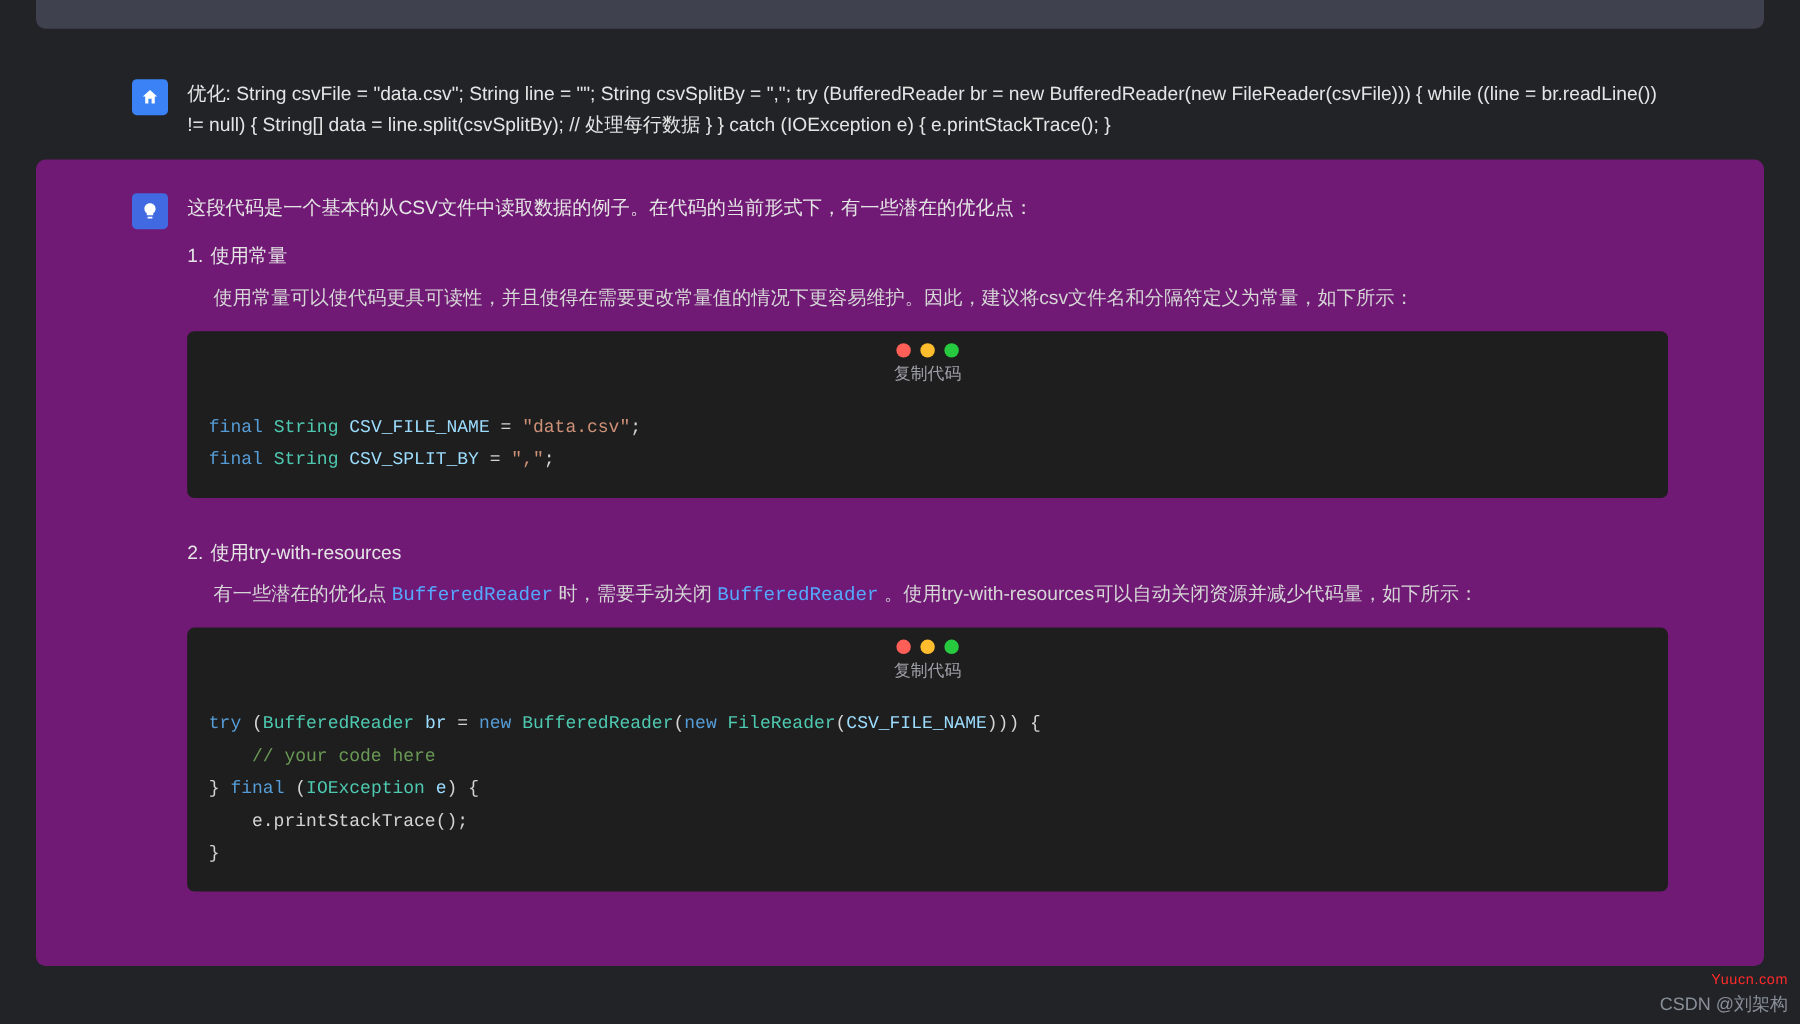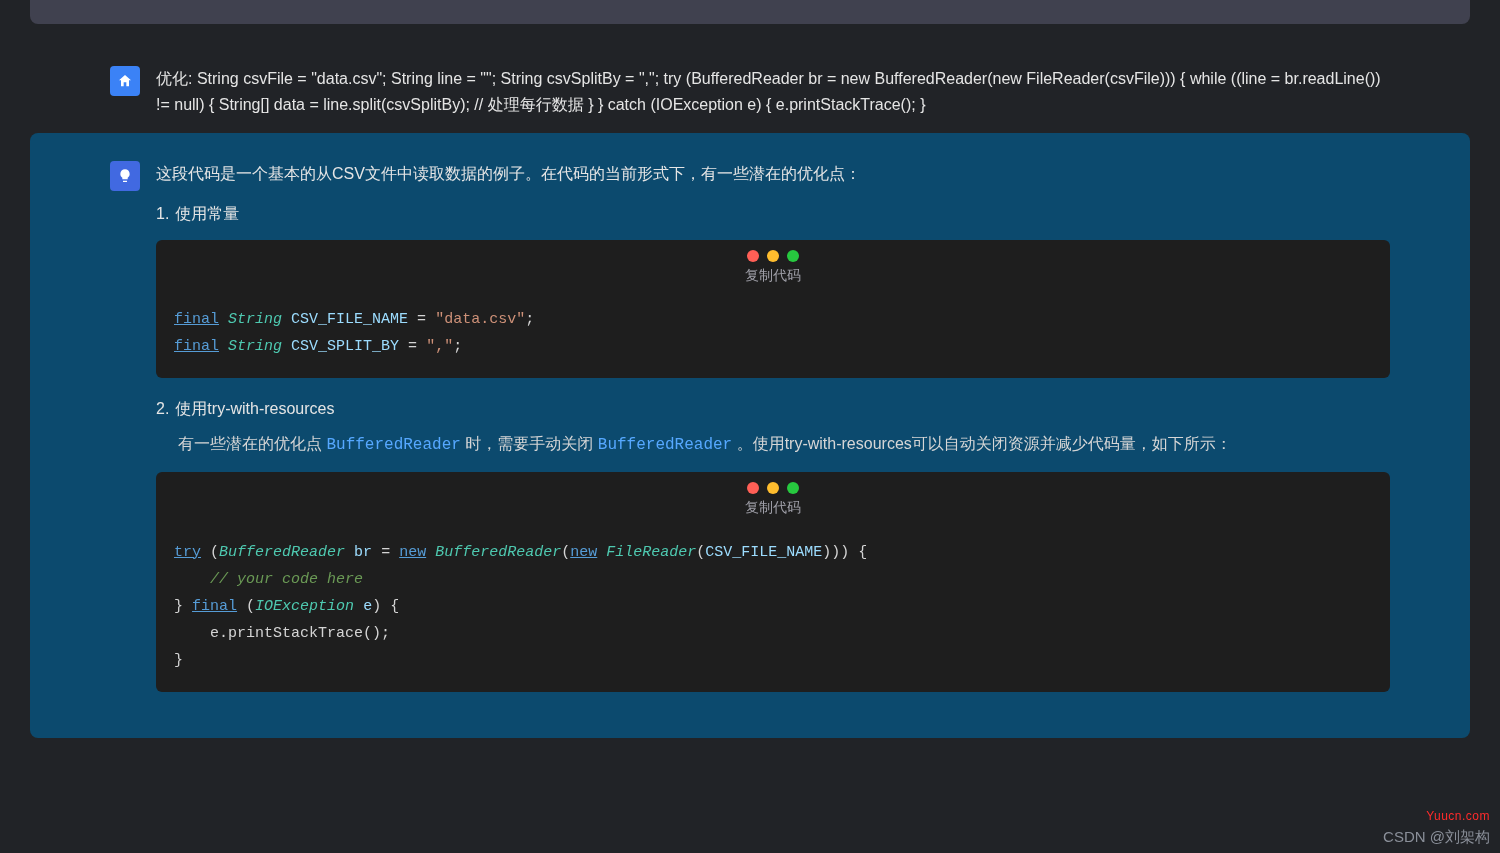--- a/index.html
+++ b/index.html
@@ -44,37 +44,37 @@
   }
   .avatar.user-avatar { background: #3b82f6; }
   .avatar.assistant-avatar { background: #4169e1; }
   .msg-content {
     flex: 1;
     color: #e5e5e5;
     font-size: 16px;
     line-height: 1.65;
   }
   .assistant-container {
-    background: #0c4a6e;
+    background: #701a75;
     border-radius: 8px;
     padding: 28px 0 28px 0;
     margin-left: -80px;
     margin-right: -80px;
   }
   .assistant-container .message {
     padding: 0 80px;
   }
   ol.opt-list {
     list-style: none;
     counter-reset: item;
     margin-top: 14px;
   }
   ol.opt-list > li {
     counter-increment: item;
-    margin-bottom: 18px;
+    margin-bottom: 34px;
   }
   .li-head {
     display: flex;
     gap: 6px;
     color: #e5e5e5;
     font-size: 16px;
   }
   .li-head .num::before {
     content: counter(item) ". ";
   }
@@ -122,27 +122,27 @@
   }
   pre.code-body {
     padding: 12px 18px 18px 18px;
     font-family: "SFMono-Regular", Consolas, "Liberation Mono", Menlo, monospace;
     font-size: 15px;
     line-height: 1.8;
     white-space: pre;
     overflow-x: auto;
   }
   
-  .kw { color: #569cd6; text-decoration: underline; }
-  .type { color: #4ec9b0; font-style: italic; }
+  .kw { color: #569cd6; }
+  .type { color: #4ec9b0; }
   .var { color: #9cdcfe; }
   .str { color: #ce9178; }
   .op { color: #d4d4d4; }
   .punc { color: #d4d4d4; }
-  .cmt { color: #6a9955; font-style: italic; }
+  .cmt { color: #6a9955; }
   .watermark-site {
     position: absolute;
     right: 10px;
     bottom: 30px;
     font-size: 12px;
     color: #ff2b2b;
     font-weight: 500;
     letter-spacing: 0.5px;
   }
   .watermark-author {
@@ -180,20 +180,21 @@
         <div>这段代码是一个基本的从CSV文件中读取数据的例子。在代码的当前形式下，有一些潜在的优化点：</div>
 
         <ol class="opt-list">
 
           <li>
             <div class="li-head">
               <span class="num"></span>
               <span>使用常量</span>
             </div>
             <div class="li-body">
+              <span>使用常量可以使代码更具可读性，并且使得在需要更改常量值的情况下更容易维护。因此，建议将csv文件名和分隔符定义为常量，如下所示：</span>
               <div class="code-block">
                 <div class="code-header">
                   <div class="traffic">
                     <span class="dot red"></span>
                     <span class="dot yellow"></span>
                     <span class="dot green"></span>
                   </div>
                   <span class="copy-btn">复制代码</span>
                 </div>
 <pre class="code-body"><span class="kw">final</span> <span class="type">String</span> <span class="var">CSV_FILE_NAME</span> <span class="op">=</span> <span class="str">"data.csv"</span><span class="punc">;</span>

